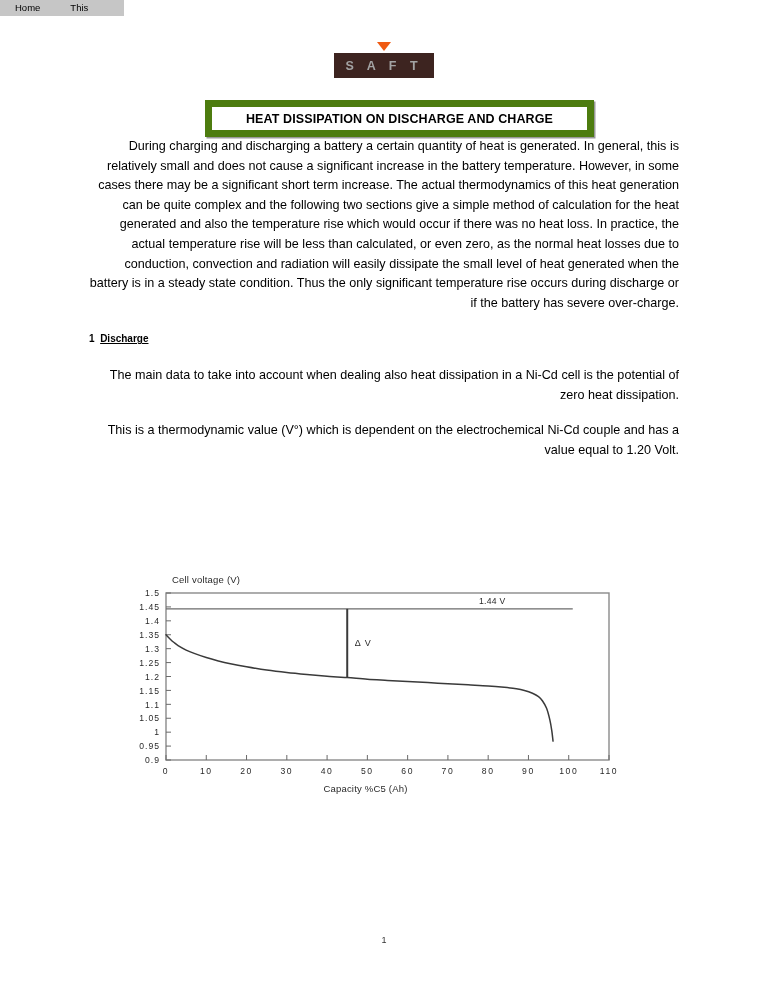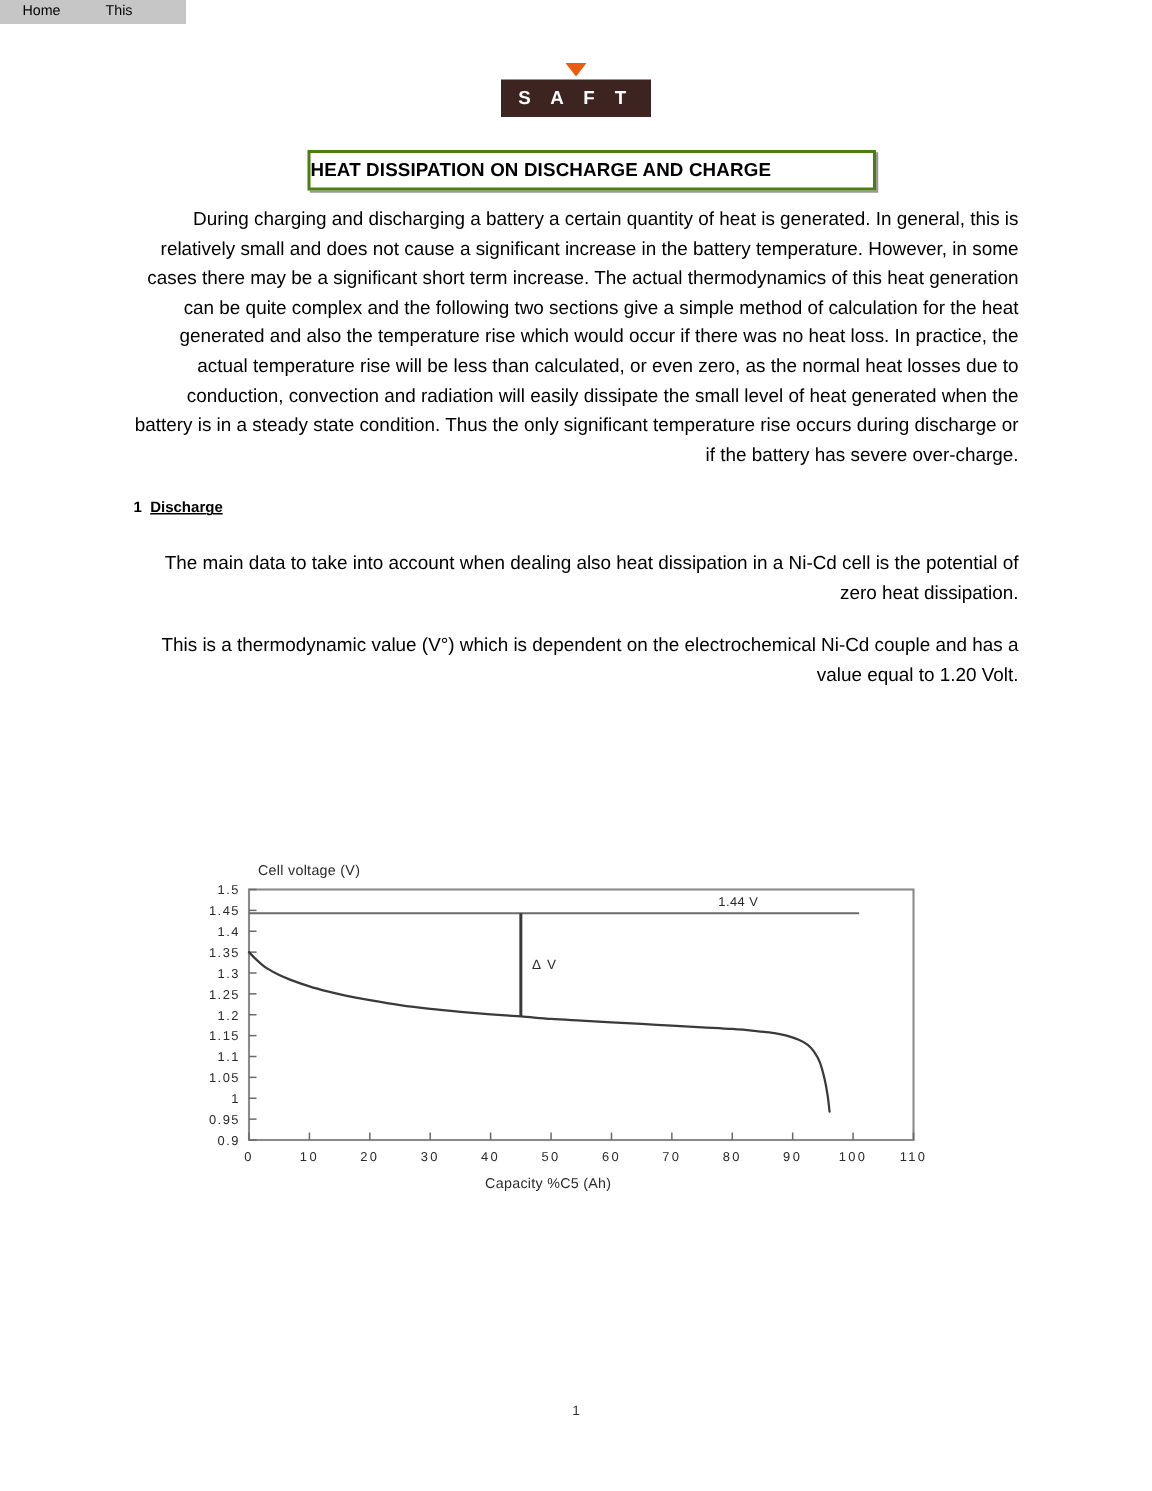--- a/index.html
+++ b/index.html
@@ -51,36 +51,37 @@
     border-right: 7px solid transparent;
     border-top: 9px solid #ef5a12;
     margin-bottom: 2px;
   }
   .logo-box {
     background: #3d2420;
     padding: 3px 11px 4px 11px;
     display: inline-block;
   }
   .logo-text {
-    color: #ffffff;
+    color: #a3a3a3;
     font-size: 12.5px;
     font-weight: bold;
     letter-spacing: 5px;
     line-height: 13px;
     font-family: "Liberation Sans", sans-serif;
   }
 
   
   .title-box {
     position: absolute;
     left: 205px;
     top: 100px;
     width: 375px;
-    border: 2px solid #4d7c0f;
+    border: 7px solid #4d7c0f;
     box-shadow: 1.5px 1.5px 0 #999;
+    text-align: center;
     padding: 2px 0 3px 0;
     background: #fff;
   }
   .title-text {
     font-size: 12.5px;
     font-weight: bold;
     letter-spacing: 0.1px;
   }
 
   

